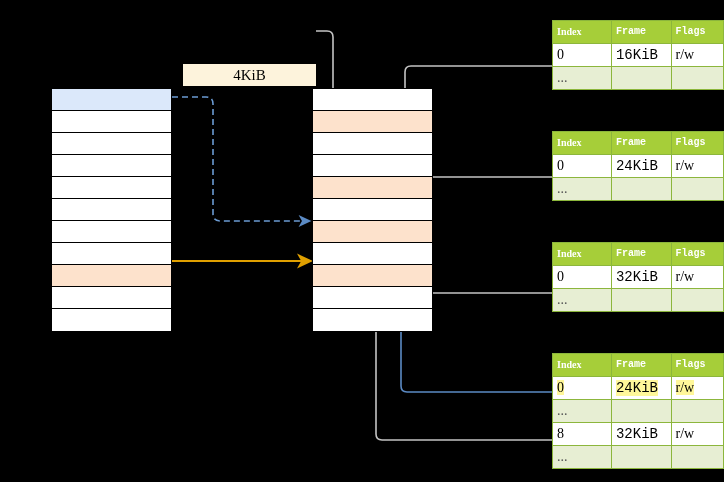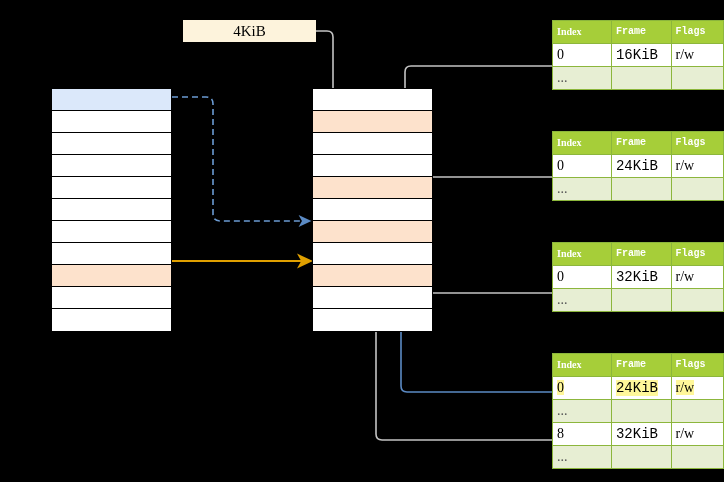--- a/index.html
+++ b/index.html
@@ -25,20 +25,21 @@
   }
 
   
   .sizebox {
     position: absolute;
     background: #fdf3dc;
     color: #000000;
     font-size: 15px;
     line-height: 22px;
     text-align: center;
+    margin-top: 44px;
   }
 
   
   .memcol {
     position: absolute;
     box-sizing: border-box;
     border: 1.4px solid #000000;
     background: #ffffff;
   }
   .memrow {

